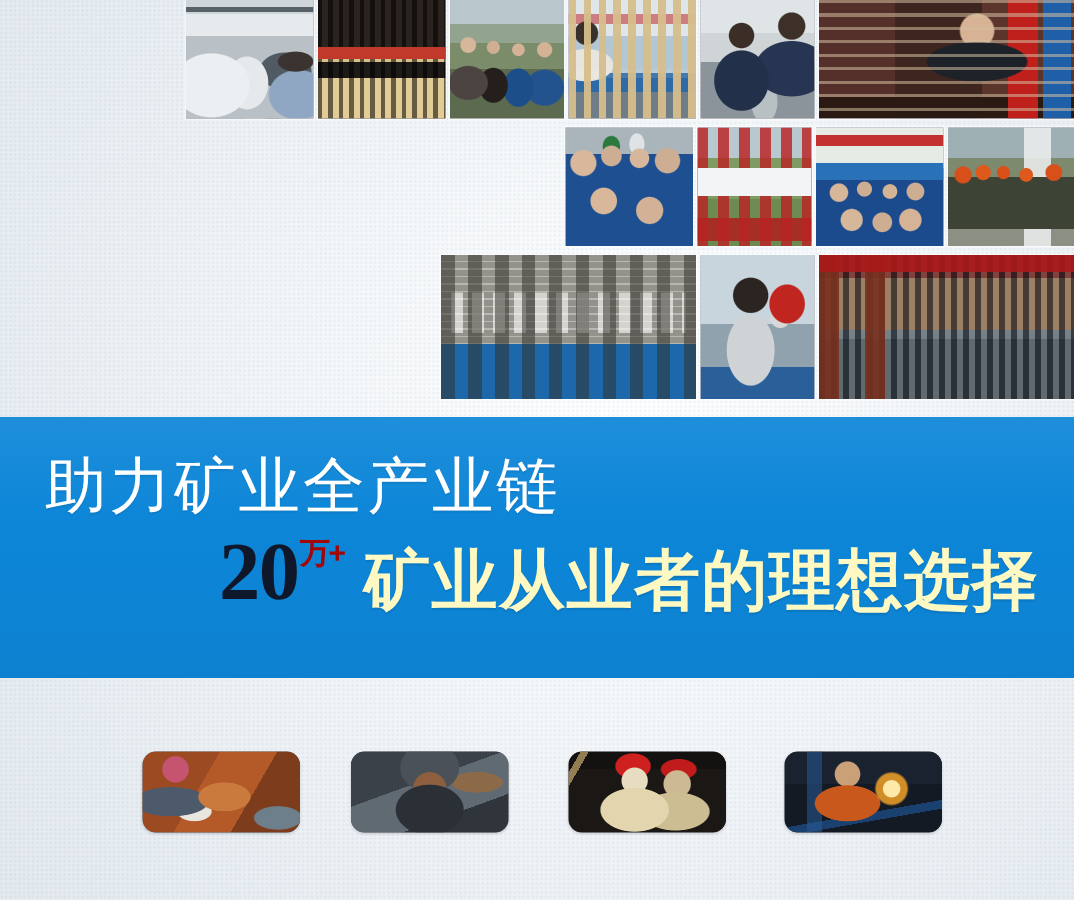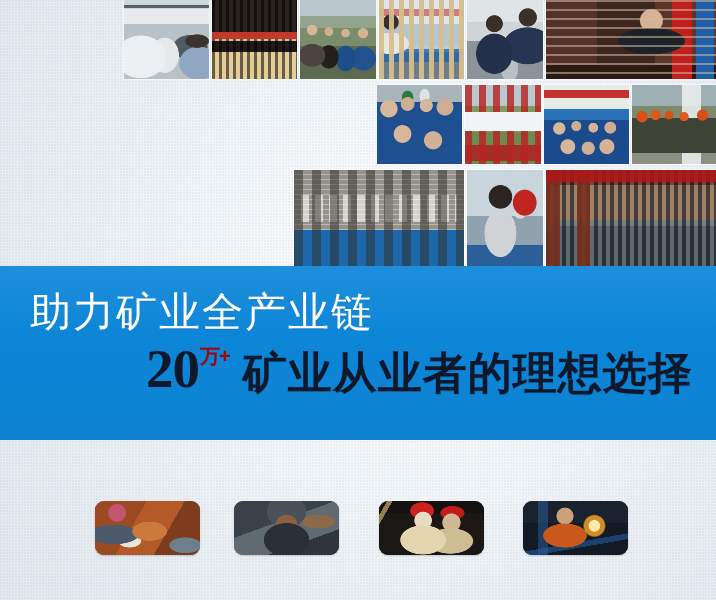--- a/index.html
+++ b/index.html
@@ -45,21 +45,21 @@
   .ph{
     position:absolute;
     overflow:hidden;
     background:#8d9298;
     box-shadow:0 0 0 1px rgba(255,255,255,.55);
   }
   .ph .sky{position:absolute;inset:0;}
 
   
   #banner{
-    position:absolute; left:0; top:266px;
+    position:absolute; left:0; top:278px;
     width:716px; height:174px;
     background:#0d86d8;
     z-index:4;
     overflow:hidden;
   }
   #banner::before{ 
     content:"";
     position:absolute; inset:0;
     background:linear-gradient(180deg, rgba(255,255,255,.07), rgba(255,255,255,0) 40%, rgba(0,0,0,.035));
   }
@@ -459,21 +459,21 @@
 
   <div id="banner" style="background: rgb(13, 134, 216);">
 
     <div class="line1" style="color: rgb(255, 255, 255);">助力矿业全产业链</div>
 
     <div class="line2">
       <span class="bignum" style="color: #0f172a;">20</span>
       <span class="supwrap" style="color: rgb(163, 5, 5);">
         <span class="sup-wan" style="color: rgb(163, 5, 5);">万</span><span class="sup-plus" style="color: rgb(163, 5, 5);">+</span>
       </span>
-      <span class="line2txt" style="color: #0f172a; font-family: Liberation Mono, monospace;">矿业从业者的理想选择</span>
+      <span class="line2txt" style="color: #fef9c3;">矿业从业者的理想选择</span>
     </div>
 
   </div>
 
   <div id="thumbs">
       <div class="tn" title="野外地质勘查记录" aria-label="野外地质勘查记录" style="left: 95px;">
         <div class="sky art-geologist"></div>
       </div>
       <div class="tn" title="矿工肖像" aria-label="矿工肖像" style="left: 234px;">
         <div class="sky art-miner"></div>

